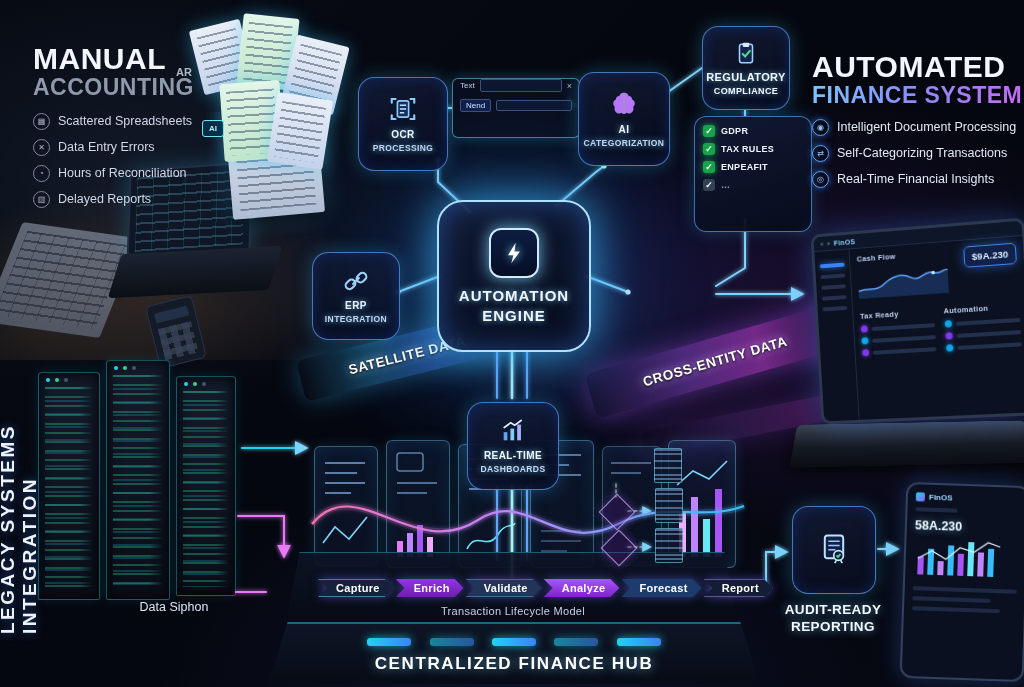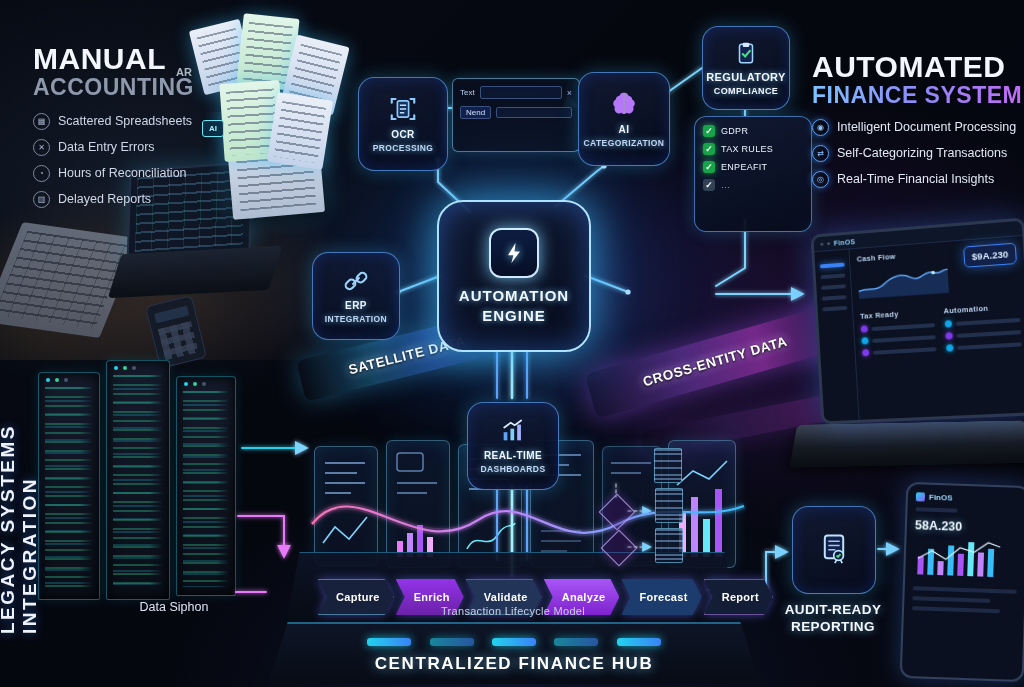--- a/index.html
+++ b/index.html
@@ -38,25 +38,25 @@
     background:linear-gradient(180deg,#0c1d42,#060e24);display:flex;align-items:center;justify-content:center;
     box-shadow:0 0 16px rgba(125,211,252,.85);margin-bottom:7px;}
 
   
   .check-panel{background:linear-gradient(160deg,rgba(18,27,53,.94),rgba(7,12,28,.96));
     border:1.5px solid rgba(96,165,250,.65);border-radius:12px;z-index:6;padding:8px 8px 4px 8px;
     box-shadow:0 0 16px rgba(56,189,248,.25);display:flex;flex-direction:column;gap:6px;}
   .ckrow{display:flex;align-items:center;gap:6px;}
   .ckbox{width:12px;height:12px;border-radius:3px;background:#16a34a;color:#fff;font-size:9px;line-height:12px;
     text-align:center;font-weight:bold;box-shadow:0 0 6px rgba(34,197,94,.7);flex:0 0 auto;}
-  .cklab{font-size:9px;font-weight:normal;color:#eef4ff;letter-spacing:.3px;}
+  .cklab{font-size:9px;font-weight:bold;color:#eef4ff;letter-spacing:.3px;}
 
   
   .popup{background:rgba(10,16,32,.95);border:1px solid rgba(125,211,252,.55);border-radius:6px;z-index:6;
-    box-shadow:0 0 14px rgba(56,189,248,.3);padding:7px 7px;display:flex;flex-direction:column;gap:7px;}
+    box-shadow:0 0 14px rgba(56,189,248,.3);padding:0 7px;display:flex;flex-direction:column;gap:7px;}
   .prow{display:flex;align-items:center;gap:5px;}
   .plab{font-size:8px;color:#bcd3f2;}
   .pinput{flex:1;height:11px;border:1px solid #3b517c;border-radius:2px;background:#0d1730;}
   .pclose{font-size:9px;color:#9fb4d6;cursor:default;line-height:10px;}
   .pchip{font-size:8px;color:#cfe2ff;border:1px solid #3b517c;border-radius:2px;padding:1px 5px;background:#12204a;}
 
   
   .beam{display:flex;align-items:center;justify-content:center;z-index:4;border-radius:8px;}
   .beam.sat{background:linear-gradient(90deg,rgba(56,189,248,.02),rgba(56,189,248,.30) 32%,rgba(59,130,246,.45) 62%,rgba(56,189,248,.05));
     box-shadow:0 0 26px rgba(56,189,248,.35);}
@@ -91,21 +91,21 @@
   .hslot{display:inline-block;width:44px;height:8px;border-radius:3px;margin:0 7px;
     background:linear-gradient(90deg,#22d3ee,#3b82f6);box-shadow:0 0 10px rgba(34,211,238,.8);}
   .diamond{position:absolute;width:24px;height:24px;border:1px solid rgba(196,181,253,.75);transform:rotate(45deg);
     background:rgba(88,28,135,.30);box-shadow:0 0 10px rgba(168,85,247,.4);z-index:6;}
   .minidoc{position:absolute;width:20px;height:25px;border:1px solid rgba(125,211,252,.6);border-radius:2px;
     background:repeating-linear-gradient(180deg,rgba(148,197,253,.45) 0 2px,transparent 2px 7px) rgba(14,23,42,.8);
     background-origin:content-box;padding:4px 3px;z-index:6;}
 
   
   .pipe{display:flex;gap:2px;z-index:7;filter:drop-shadow(0 0 5px rgba(99,102,241,.55));}
-  .chev{height:36px;display:flex;align-items:center;justify-content:center;font-size:11px;font-weight:bold;color:#fff;
+  .chev{height:18px;display:flex;align-items:center;justify-content:center;font-size:11px;font-weight:bold;color:#fff;
     clip-path:polygon(0 0,calc(100% - 9px) 0,100% 50%,calc(100% - 9px) 100%,0 100%,9px 50%);
     padding:0 14px 0 18px;letter-spacing:.3px;}
   .chev:nth-child(1){background:#18213c;box-shadow:inset 0 0 0 1px rgba(125,211,252,.5);}
   .chev:nth-child(2){background:linear-gradient(180deg,#9333ea,#6b21a8);}
   .chev:nth-child(3){background:#223457;box-shadow:inset 0 0 0 1px rgba(125,211,252,.35);}
   .chev:nth-child(4){background:linear-gradient(180deg,#a855f7,#7e22ce);}
   .chev:nth-child(5){background:#1d3c6e;}
   .chev:nth-child(6){background:#141d36;box-shadow:inset 0 0 0 1px rgba(192,132,252,.5);}
 
   

